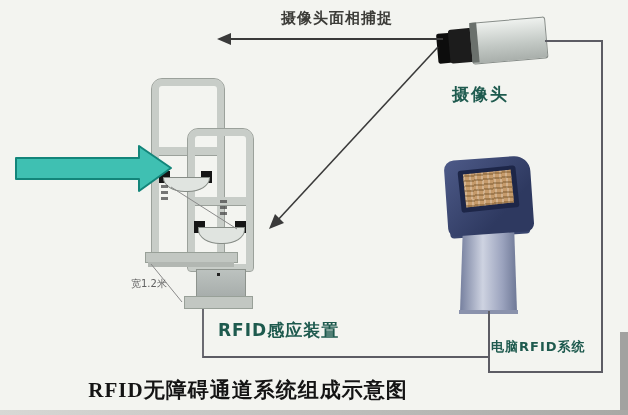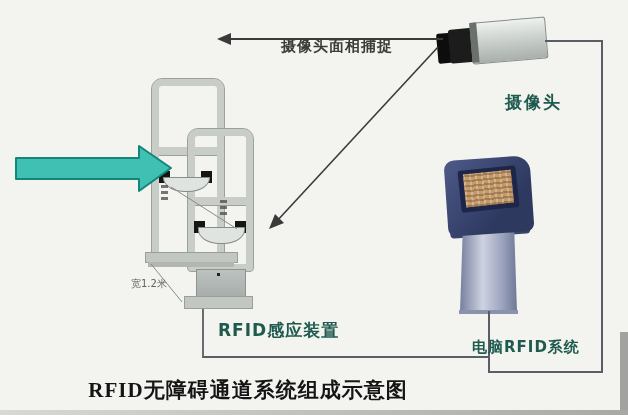--- a/index.html
+++ b/index.html
@@ -103,28 +103,28 @@
     <polygon points="217,39 231,33 231,45" fill="#3a3a3a"></polygon>
     <line x1="438" y1="47" x2="276" y2="222" stroke="#3a3a3a" stroke-width="1.6"></line>
     <polygon points="269,229 275,214 284,223" fill="#3a3a3a"></polygon>
     <polyline points="545,41 602,41 602,372 489,372 489,311" fill="none" stroke="var(--line)" stroke-width="2"></polyline>
     <polyline points="203,309 203,357 488,357" fill="none" stroke="var(--line)" stroke-width="1.8"></polyline>
     <line x1="171" y1="187" x2="237" y2="229" stroke="#8a8a8a" stroke-width="1"></line>
     <line x1="151" y1="264" x2="182" y2="302" stroke="#8a8a8a" stroke-width="1"></line>
     <polygon points="16,158 139,158 139,146 171,168 139,191 139,179 16,179" fill="var(--arrow-fill)" stroke="var(--arrow-border)" stroke-width="2" stroke-linejoin="round"></polygon>
   </svg>
 
-  <div class="lbl lbl-dark" style="left:262px;top:9px;width:150px;text-align:center;font-size:15px;letter-spacing:1px;z-index:4;margin-top:28px;">摄像头面相捕捉</div>
+  <div class="lbl lbl-dark" style="left:262px;top:9px;width:150px;text-align:center;font-size:15px;letter-spacing:1px;z-index:4;">摄像头面相捕捉</div>
 
-  <div class="lbl lbl-green" style="left:452px;top:91px;width:110px;text-align:right;font-size:17px;letter-spacing:2px;z-index:4;">摄像头</div>
+  <div class="lbl lbl-green" style="left:452px;top:83px;width:110px;text-align:left;font-size:17px;letter-spacing:2px;z-index:4;">摄像头</div>
 
 
   <div class="lbl" style="left:131px;top:277px;font-size:10px;font-weight:normal;color:#606060;z-index:4;">宽1.2米</div>
 
   <div class="lbl lbl-green" style="left:218px;top:319px;font-size:17px;letter-spacing:1px;z-index:4;">RFID感应装置</div>
 
-  <div class="lbl lbl-green" style="left:472px;top:338px;font-size:15px;letter-spacing:1px;z-index:4;">电脑RFID系统</div>
+  <div class="lbl lbl-green" style="left:491px;top:338px;font-size:13px;letter-spacing:1px;z-index:4;">电脑RFID系统</div>
 
   <div class="title">RFID无障碍通道系统组成示意图</div>
 
   <div class="edge-right"></div>
   <div class="edge-bottom"></div>
 </div>
 
 </body></html>

